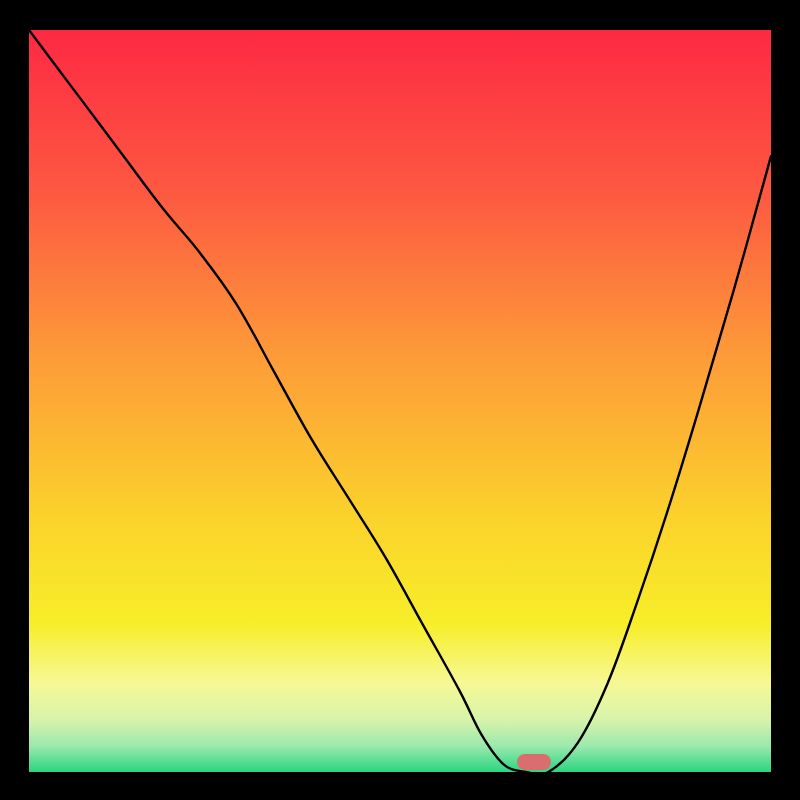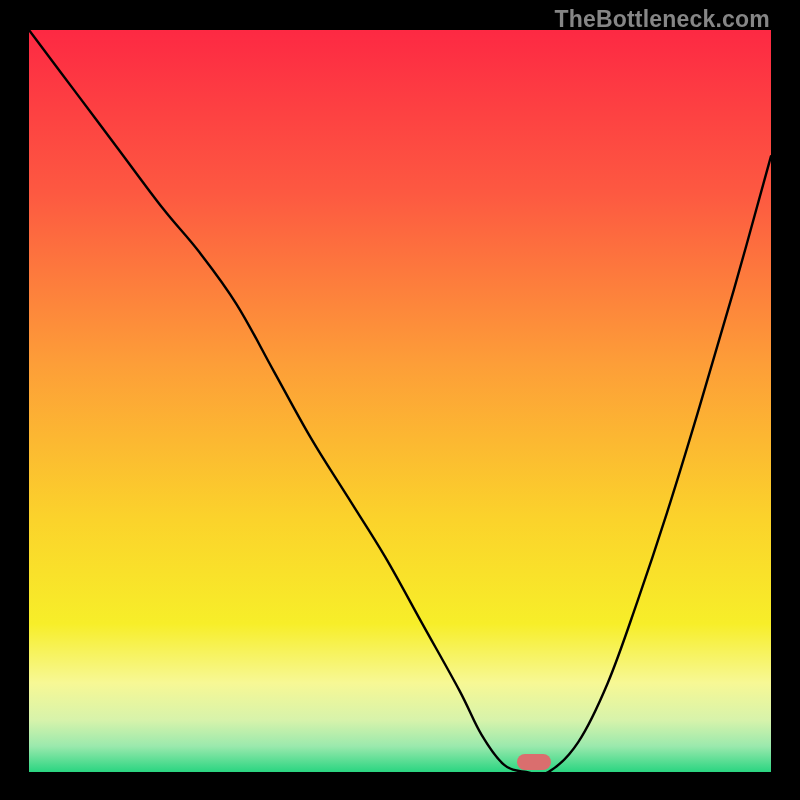--- a/index.html
+++ b/index.html
@@ -71,14 +71,13 @@
             <stop offset="100%" stop-color="#2ad581"></stop>
           </linearGradient>
       </defs>
       <rect x="0" y="0" width="742" height="742" fill="url(#bg)"></rect>
     </svg>
     <svg class="curve" viewBox="0 0 742 742" preserveAspectRatio="none">
       <path id="curve-path" d="M0,0 C 8.013599999999999,10.684800000000003 28.4928,37.99040000000001 44.519999999999996,59.360000000000014 C 60.54719999999999,80.72960000000002 73.0128,97.35040000000002 89.03999999999999,118.72000000000003 C 105.06719999999999,140.08960000000002 118.86840000000001,159.38160000000005 133.56,178.08000000000004 C 148.2516,196.77840000000003 157.304,205.23720000000003 170.66,222.60000000000002 C 184.016,239.96280000000002 194.40400000000002,253.17040000000003 207.76000000000002,274.54 C 221.116,295.9096 231.50400000000002,317.2792 244.86,341.32 C 258.216,365.3608 268.604,385.3948 281.96,408.09999999999997 C 295.316,430.80519999999996 305.704,446.0904 319.06,467.46 C 332.416,488.82959999999997 342.804,504.11480000000006 356.15999999999997,526.82 C 369.51599999999996,549.5252 379.90400000000005,569.5592 393.26000000000005,593.6 C 406.61600000000004,617.6408 419.67519999999996,640.346 430.35999999999996,660.38 C 441.04479999999995,680.414 444.6064,691.544 452.62,704.9 C 460.6336,718.256 466.8664,727.902 474.88,734.58 C 482.8936,741.258 489.12640000000005,740.6644 497.14000000000004,742 C 505.15360000000004,743.3356 510.0508,747.3424 519.4,742 C 528.7492,736.6576 538.3952,728.3472 549.08,712.32 C 559.7648,696.2928 568.0752,678.3364 578.76,652.96 C 589.4448,627.5836 597.7552,602.0588 608.4399999999999,571.34 C 619.1247999999999,540.6212 627.4352,515.69 638.12,482.3 C 648.8048,448.91 655.7796000000001,425.908 667.8000000000001,385.84000000000003 C 679.8204000000001,345.77200000000005 691.544,306.446 704.9,259.7 C 718.256,212.95399999999998 735.322,150.18079999999998 742,126.13999999999999" fill="none" stroke="#000000" stroke-width="2.4" stroke-linejoin="round" stroke-linecap="round"></path>
     </svg>
     <div class="marker" id="marker" style="left: 504.56px; top: 732.354px; background: rgb(218, 110, 110);"></div>
   </div>
-  <div class="watermark">TheBottleneck.com</div>
 </div>
 
 </body></html>

